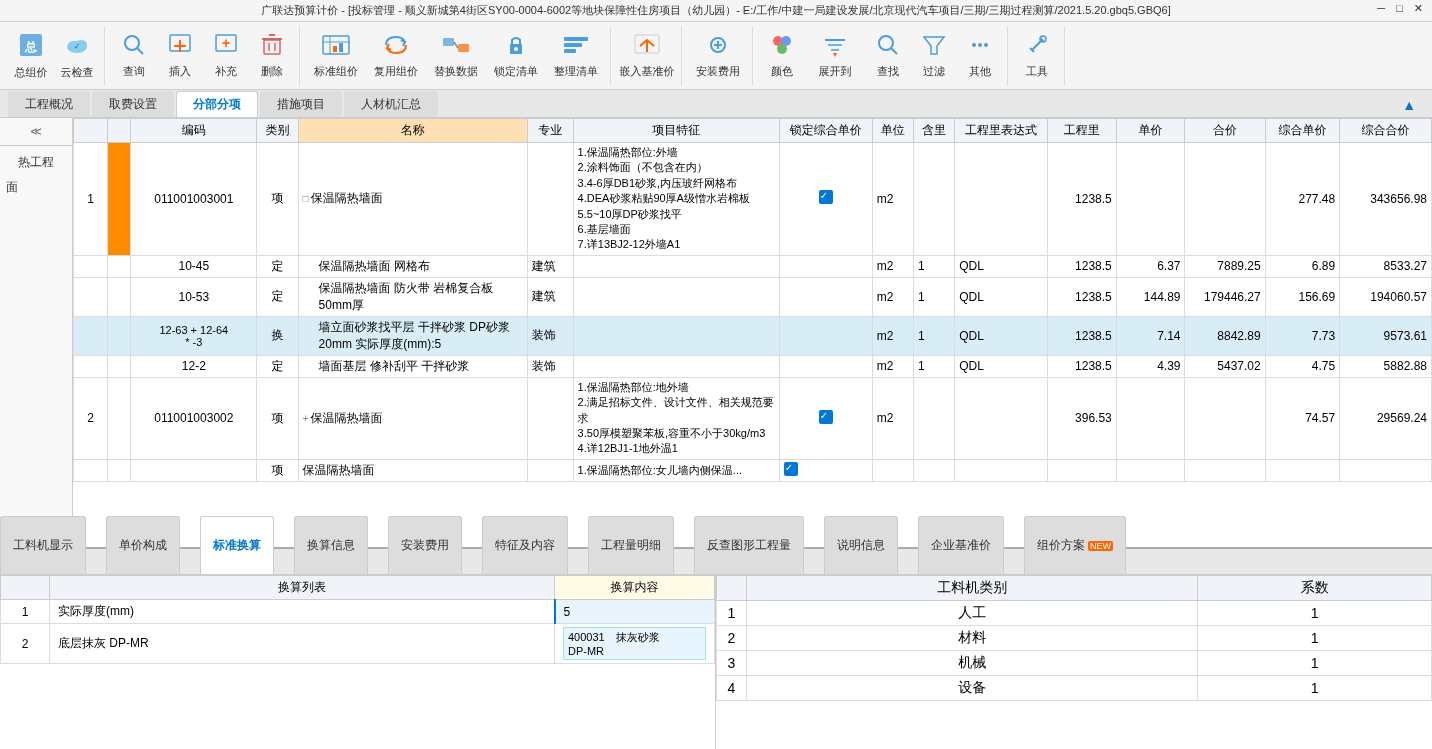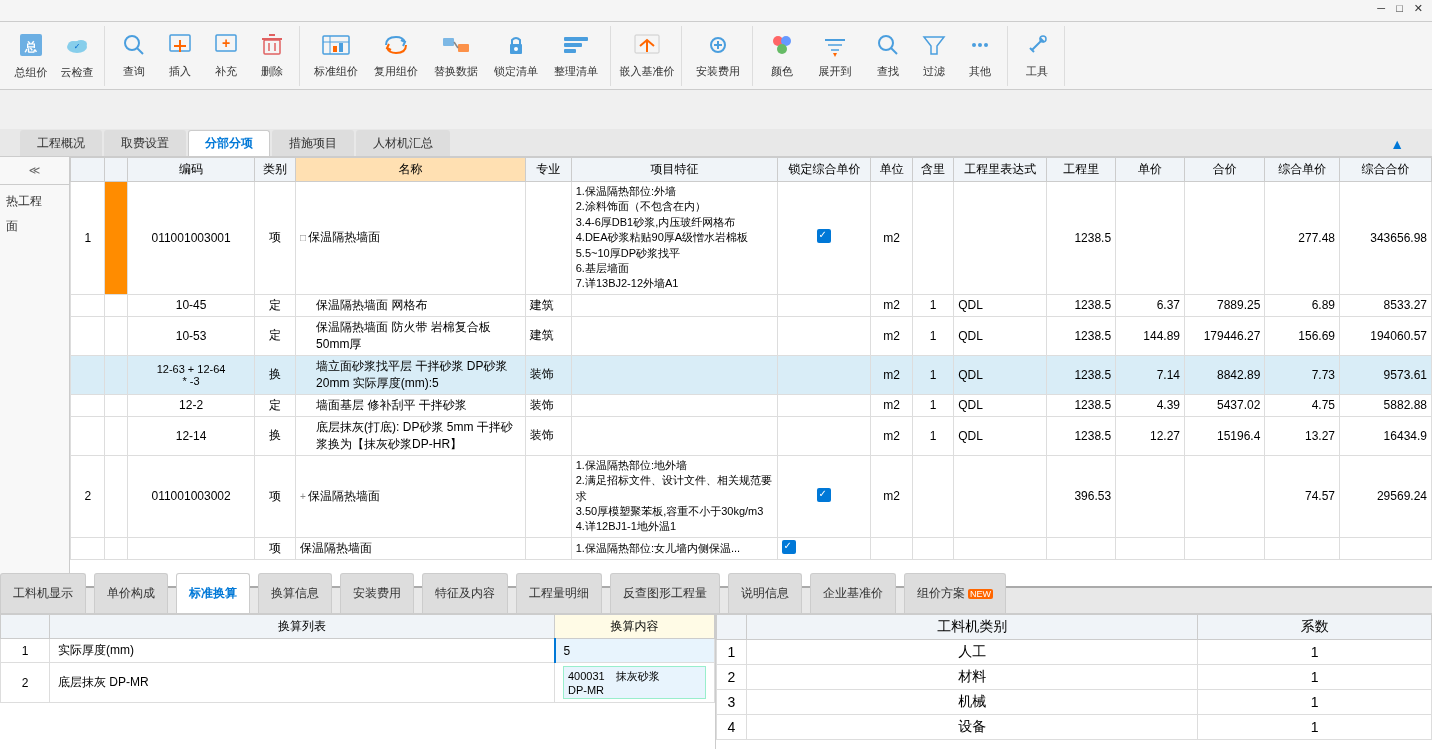--- a/index.html
+++ b/index.html
@@ -66,22 +66,21 @@
       width: 60px;
     }
 
     
     #tabs-bar {
       background: #e8e8e8;
       border-bottom: 1px solid #ccc;
       height: 28px;
       display: flex;
       align-items: flex-end;
-      padding: 0 20px;
-      margin-top: 39px;
+      padding: 0 8px;
     }
     .tab {
       padding: 4px 16px;
       cursor: pointer;
       border: 1px solid transparent;
       border-bottom: none;
       border-radius: 3px 3px 0 0;
       font-size: 12px;
       color: #333;
       background: #ddd;
@@ -137,21 +136,21 @@
       padding: 2px 4px;
       vertical-align: middle;
     }
     .row-main td { background: #fff; }
     .row-sub td { background: #fff; }
     .row-num { text-align: center; width: 30px; }
     .col-code { text-align: center; }
     .col-type { text-align: center; }
     .col-spec { font-size: 11px; }
     .col-price { text-align: center; }
-    .col-unit { text-align: center; }
+    .col-unit { }
     .col-num { text-align: right; }
     .col-right { text-align: right; }
 
     .checkbox-blue {
       width: 14px; height: 14px;
       background: #0078d7;
       display: inline-block;
       border-radius: 2px;
       position: relative;
     }
@@ -174,28 +173,28 @@
 
     
     #bottom-tabs {
       display: flex;
       background: #e8e8e8;
       border-bottom: 1px solid #ccc;
       height: 26px;
       align-items: flex-end;
     }
     .bottom-tab {
-      padding: 11px 12px;
+      padding: 20px 12px;
       cursor: pointer;
       font-size: 12px;
       background: #ddd;
       border: 1px solid #ccc;
       border-bottom: none;
       border-radius: 3px 3px 0 0;
-      margin-right: 8px;
+      margin-right: 20px;
       color: #333;
     }
     .bottom-tab.active {
       background: #fff;
       color: #0078d7;
       font-weight: bold;
     }
     .bottom-tab.new-badge::after {
       content: 'NEW';
       font-size: 9px;
@@ -261,20 +260,21 @@
     .expand-icon { color: #888; font-size: 10px; margin-right: 2px; }
 
     .col-name-header {
       background: #ffe0b2 !important;
     }
   </style>
 </head>
 <body>
 
 <div id="title-bar">
+  <span>广联达预算计价 - [投标管理 - 顺义新城第4街区SY00-0004-6002等地块保障性住房项目（幼儿园）- E:/工作/中建一局建设发展/北京现代汽车项目/三期/三期过程测算/2021.5.20.gbq5.GBQ6]</span>
   <div class="close-btn">
     <span style="cursor:pointer;padding:0 4px;">─</span>
     <span style="cursor:pointer;padding:0 4px;">□</span>
     <span style="cursor:pointer;padding:0 4px;">✕</span>
   </div>
 </div>
 
 <div id="toolbar">
 
   <div class="toolbar-group">
@@ -497,21 +497,21 @@
   <div class="tab">人材机汇总</div>
   <div class="tab-arrow">▲</div>
 </div>
 
 <div id="main">
 
   <div id="table-area" style="height: calc(749px - 22px - 68px - 28px - 200px); overflow: auto; display: flex;">
 
     <div style="display:flex; flex-direction:column; min-width:70px; background:#f8f8f8; border-right:1px solid #ccc;">
       <div style="height:28px; border-bottom:1px solid #ccc; display:flex; align-items:center; justify-content:center; cursor:pointer; font-size:11px; color:#666;">≪</div>
-      <div style="padding:4px 6px; font-size:12px; color:#333; margin-top:4px;">热工程</div>
+      <div style="padding:4px 18px; font-size:12px; color:#333; margin-top:4px;">热工程</div>
       <div style="padding:4px 6px; font-size:12px; color:#333;">面</div>
     </div>
 
     <div style="flex:1; overflow:auto;">
       <table class="main-table">
         <thead>
           <tr>
             <th style="width:30px;"></th>
             <th style="width:20px;"></th>
             <th style="width:110px;">编码</th>
@@ -622,38 +622,20 @@
             <td class="col-unit">m2</td>
             <td class="col-unit">1</td>
             <td>QDL</td>
             <td class="col-num">1238.5</td>
             <td class="col-num">4.39</td>
             <td class="col-num">5437.02</td>
             <td class="col-num">4.75</td>
             <td class="col-right">5882.88</td>
           </tr>
 
-          <tr class="row-sub">
-            <td class="row-num"></td>
-            <td style="width:4px;"></td>
-            <td class="col-code">12-14</td>
-            <td class="col-type">换</td>
-            <td style="padding-left:20px;">底层抹灰(打底): DP砂浆 5mm 干拌砂浆换为【抹灰砂浆DP-HR】</td>
-            <td>装饰</td>
-            <td></td>
-            <td></td>
-            <td class="col-unit">m2</td>
-            <td class="col-unit">1</td>
-            <td>QDL</td>
-            <td class="col-num">1238.5</td>
-            <td class="col-num">12.27</td>
-            <td class="col-num">15196.4</td>
-            <td class="col-num">13.27</td>
-            <td class="col-right">16434.9</td>
-          </tr>
 
           <tr class="row-main">
             <td class="row-num">2</td>
             <td style="width:4px;"></td>
             <td class="col-code">011001003002</td>
             <td class="col-type">项</td>
             <td><span class="expand-icon">+</span>保温隔热墙面</td>
             <td></td>
             <td class="col-spec" style="font-size:11px;line-height:1.4;">
               1.保温隔热部位:地外墙<br>2.满足招标文件、设计文件、相关规范要求<br>3.50厚模塑聚苯板,容重不小于30kg/m3<br>4.详12BJ1-1地外温1

